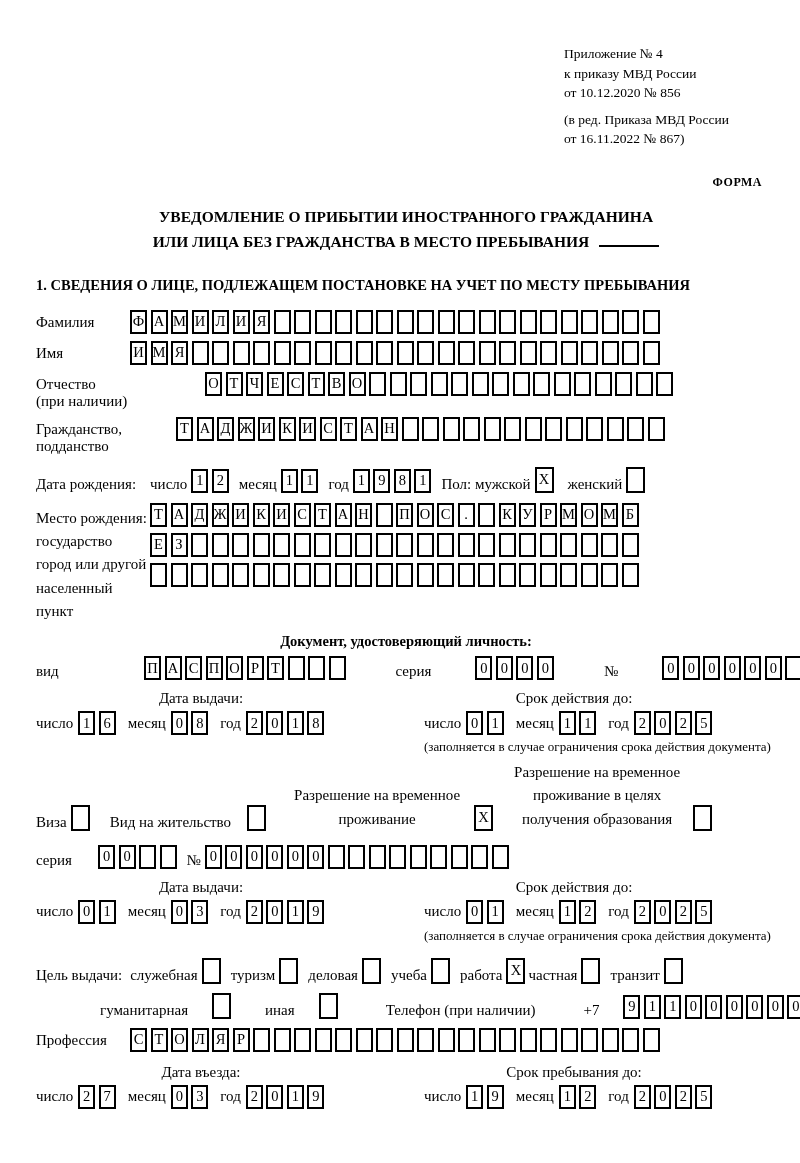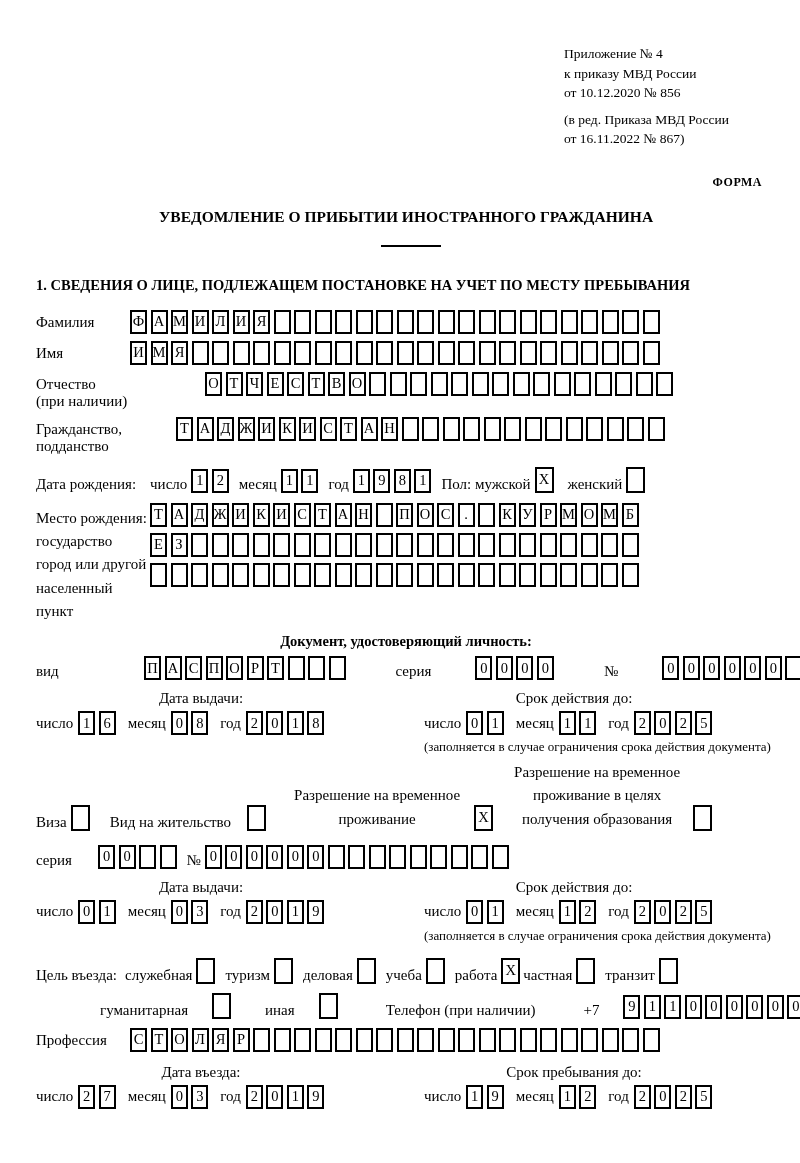--- a/index.html
+++ b/index.html
@@ -68,21 +68,21 @@
     <div>к приказу МВД России</div>
     <div>от 10.12.2020 № 856</div>
     <div class="rev">(в ред. Приказа МВД России</div>
     <div>от 16.11.2022 № 867)</div>
   </div>
 
   <div class="forma">ФОРМА</div>
 
   <div class="title">
     <div>УВЕДОМЛЕНИЕ О ПРИБЫТИИ ИНОСТРАННОГО ГРАЖДАНИНА</div>
-    <div><span class="blank"></span></div>
+    <div><span>ИЛИ ЛИЦА БЕЗ ГРАЖДАНСТВА В МЕСТО ПРЕБЫВАНИЯ</span><span class="blank"></span></div>
   </div>
 
   <div class="sec1">1. СВЕДЕНИЯ О ЛИЦЕ, ПОДЛЕЖАЩЕМ ПОСТАНОВКЕ НА УЧЕТ ПО МЕСТУ ПРЕБЫВАНИЯ</div>
 
   <div class="row">
     <div class="lbl w95">Фамилия</div>
     <div class="cells">
         <span class="cell">Ф</span>
         <span class="cell">А</span>
         <span class="cell">М</span>
@@ -504,21 +504,21 @@
             <span class="cell">0</span>
             <span class="cell">2</span>
             <span class="cell">5</span>
           </span>
       </div>
       <div class="note">(заполняется в случае ограничения срока действия документа)</div>
     </div>
   </div>
 
   <div class="inline-row" style="margin-top:14px;">
-    <span class="t t0">Цель въезда:</span>
+    <span class="t t0">Цель выдачи:</span>
     <span class="t" style="padding-left:4px;">служебная</span>
     <span class="cells cbx">
         <span class="cell"></span>
       </span>
     <span class="t">туризм</span>
     <span class="cells cbx">
         <span class="cell"></span>
       </span>
     <span class="t">деловая</span>
     <span class="cells cbx">

